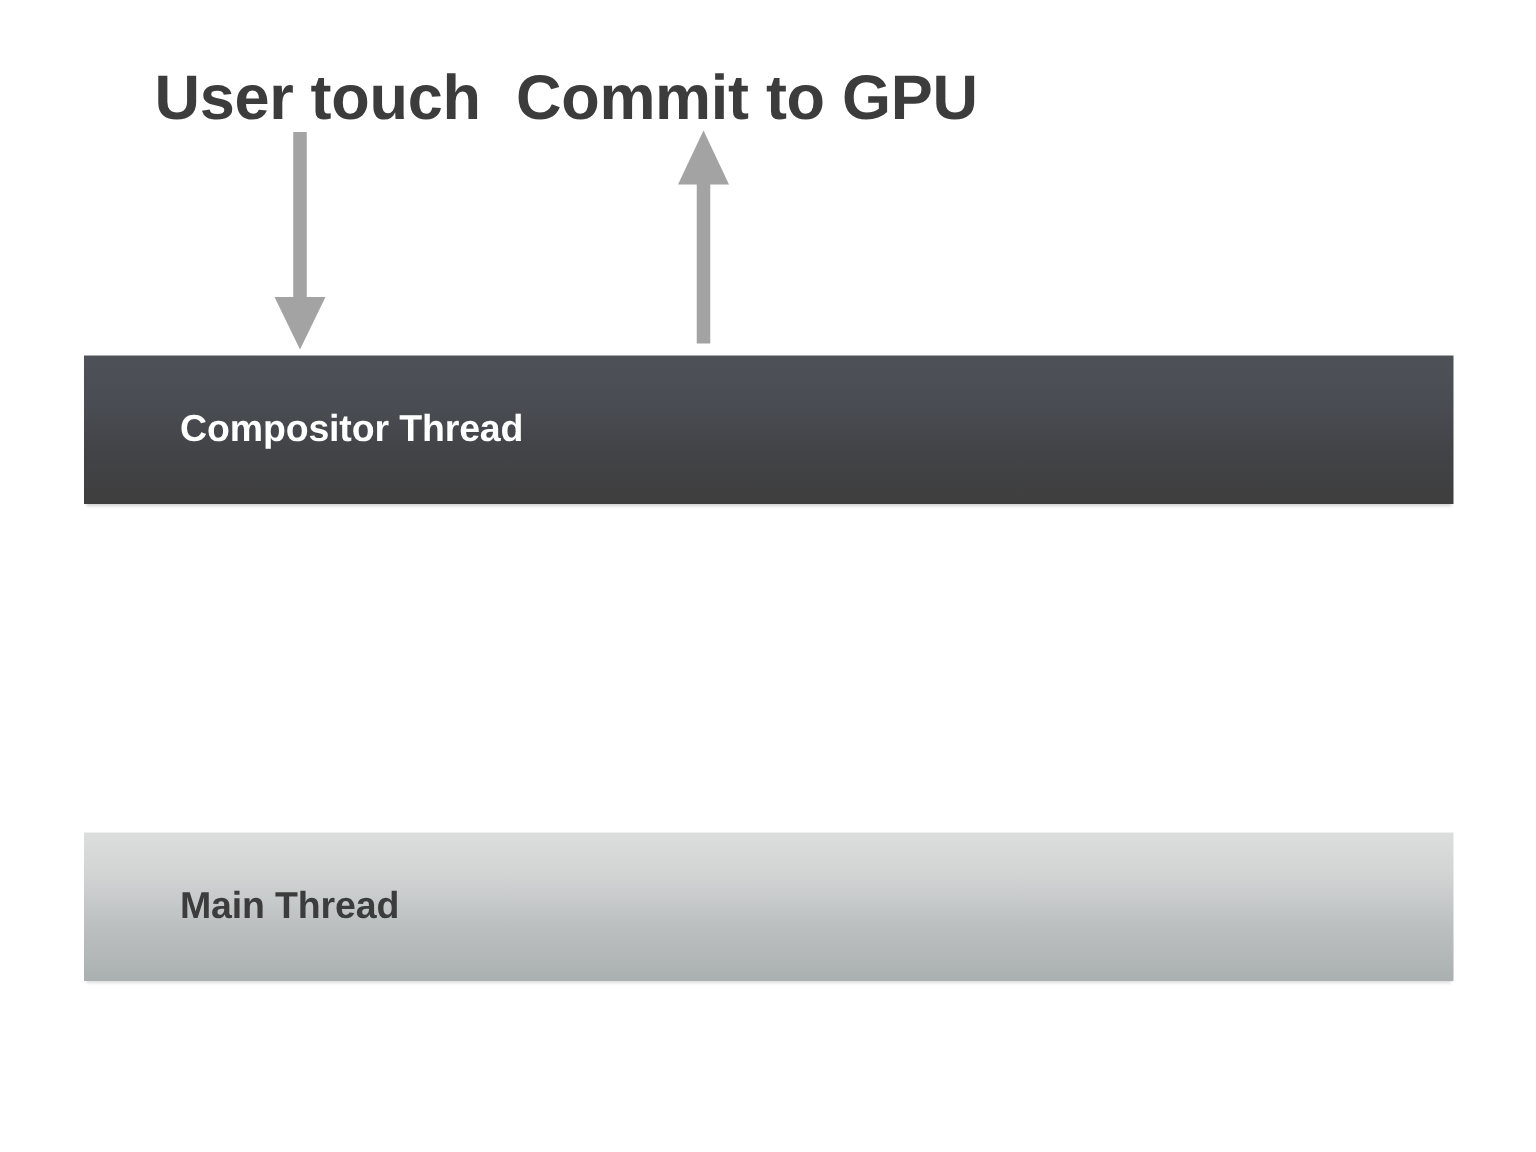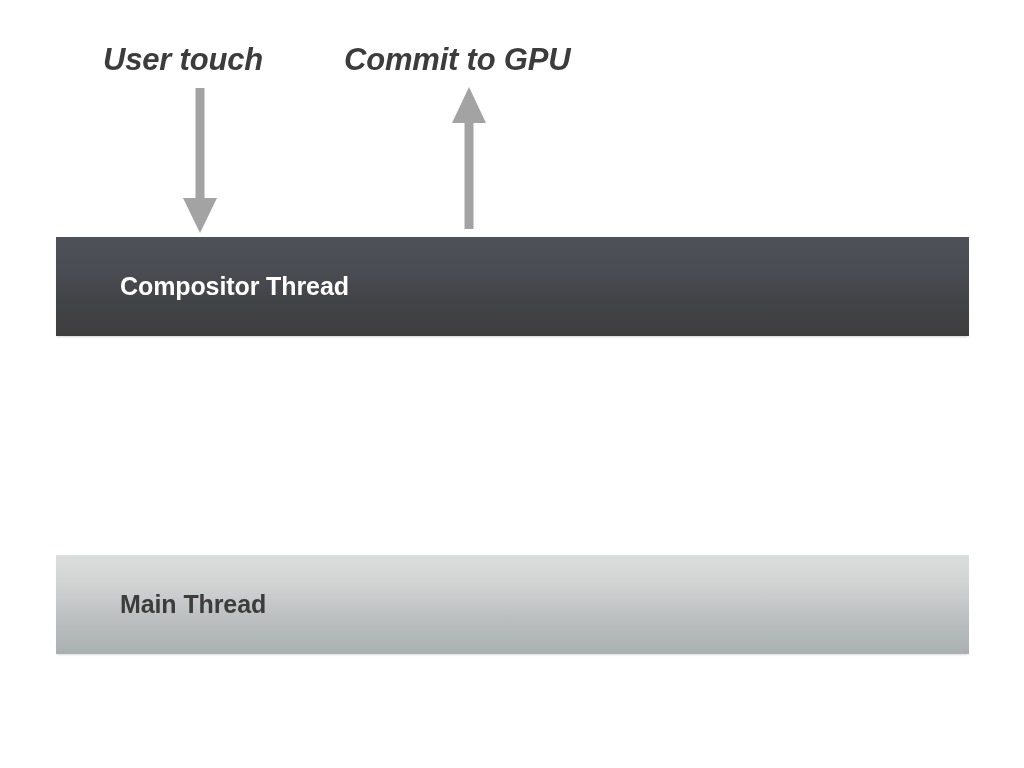--- a/index.html
+++ b/index.html
@@ -16,26 +16,25 @@
   #stage {
     position: relative;
     width: 1024px;
     height: 768px;
   }
 
   
   .annotation-label {
     position: absolute;
     font-weight: bold;
-    font-size: 31px;
+    font-size: 42px;
     letter-spacing: -0.2px;
     color: #3c3c3c;
     white-space: nowrap;
     line-height: 1;
-    font-style: italic;
   }
   #label-user-touch  { left: 103px; top: 44px; }
   #label-commit-gpu  { left: 332px; top: 44px; margin-left: 12px; }
 
   
   .arrow { position: absolute; }
   .arrow svg { display: block; }
 
   #arrow-user-touch { left: 181px; top: 88px; }
   #arrow-commit-gpu { left: 450px; top: 86px; }

